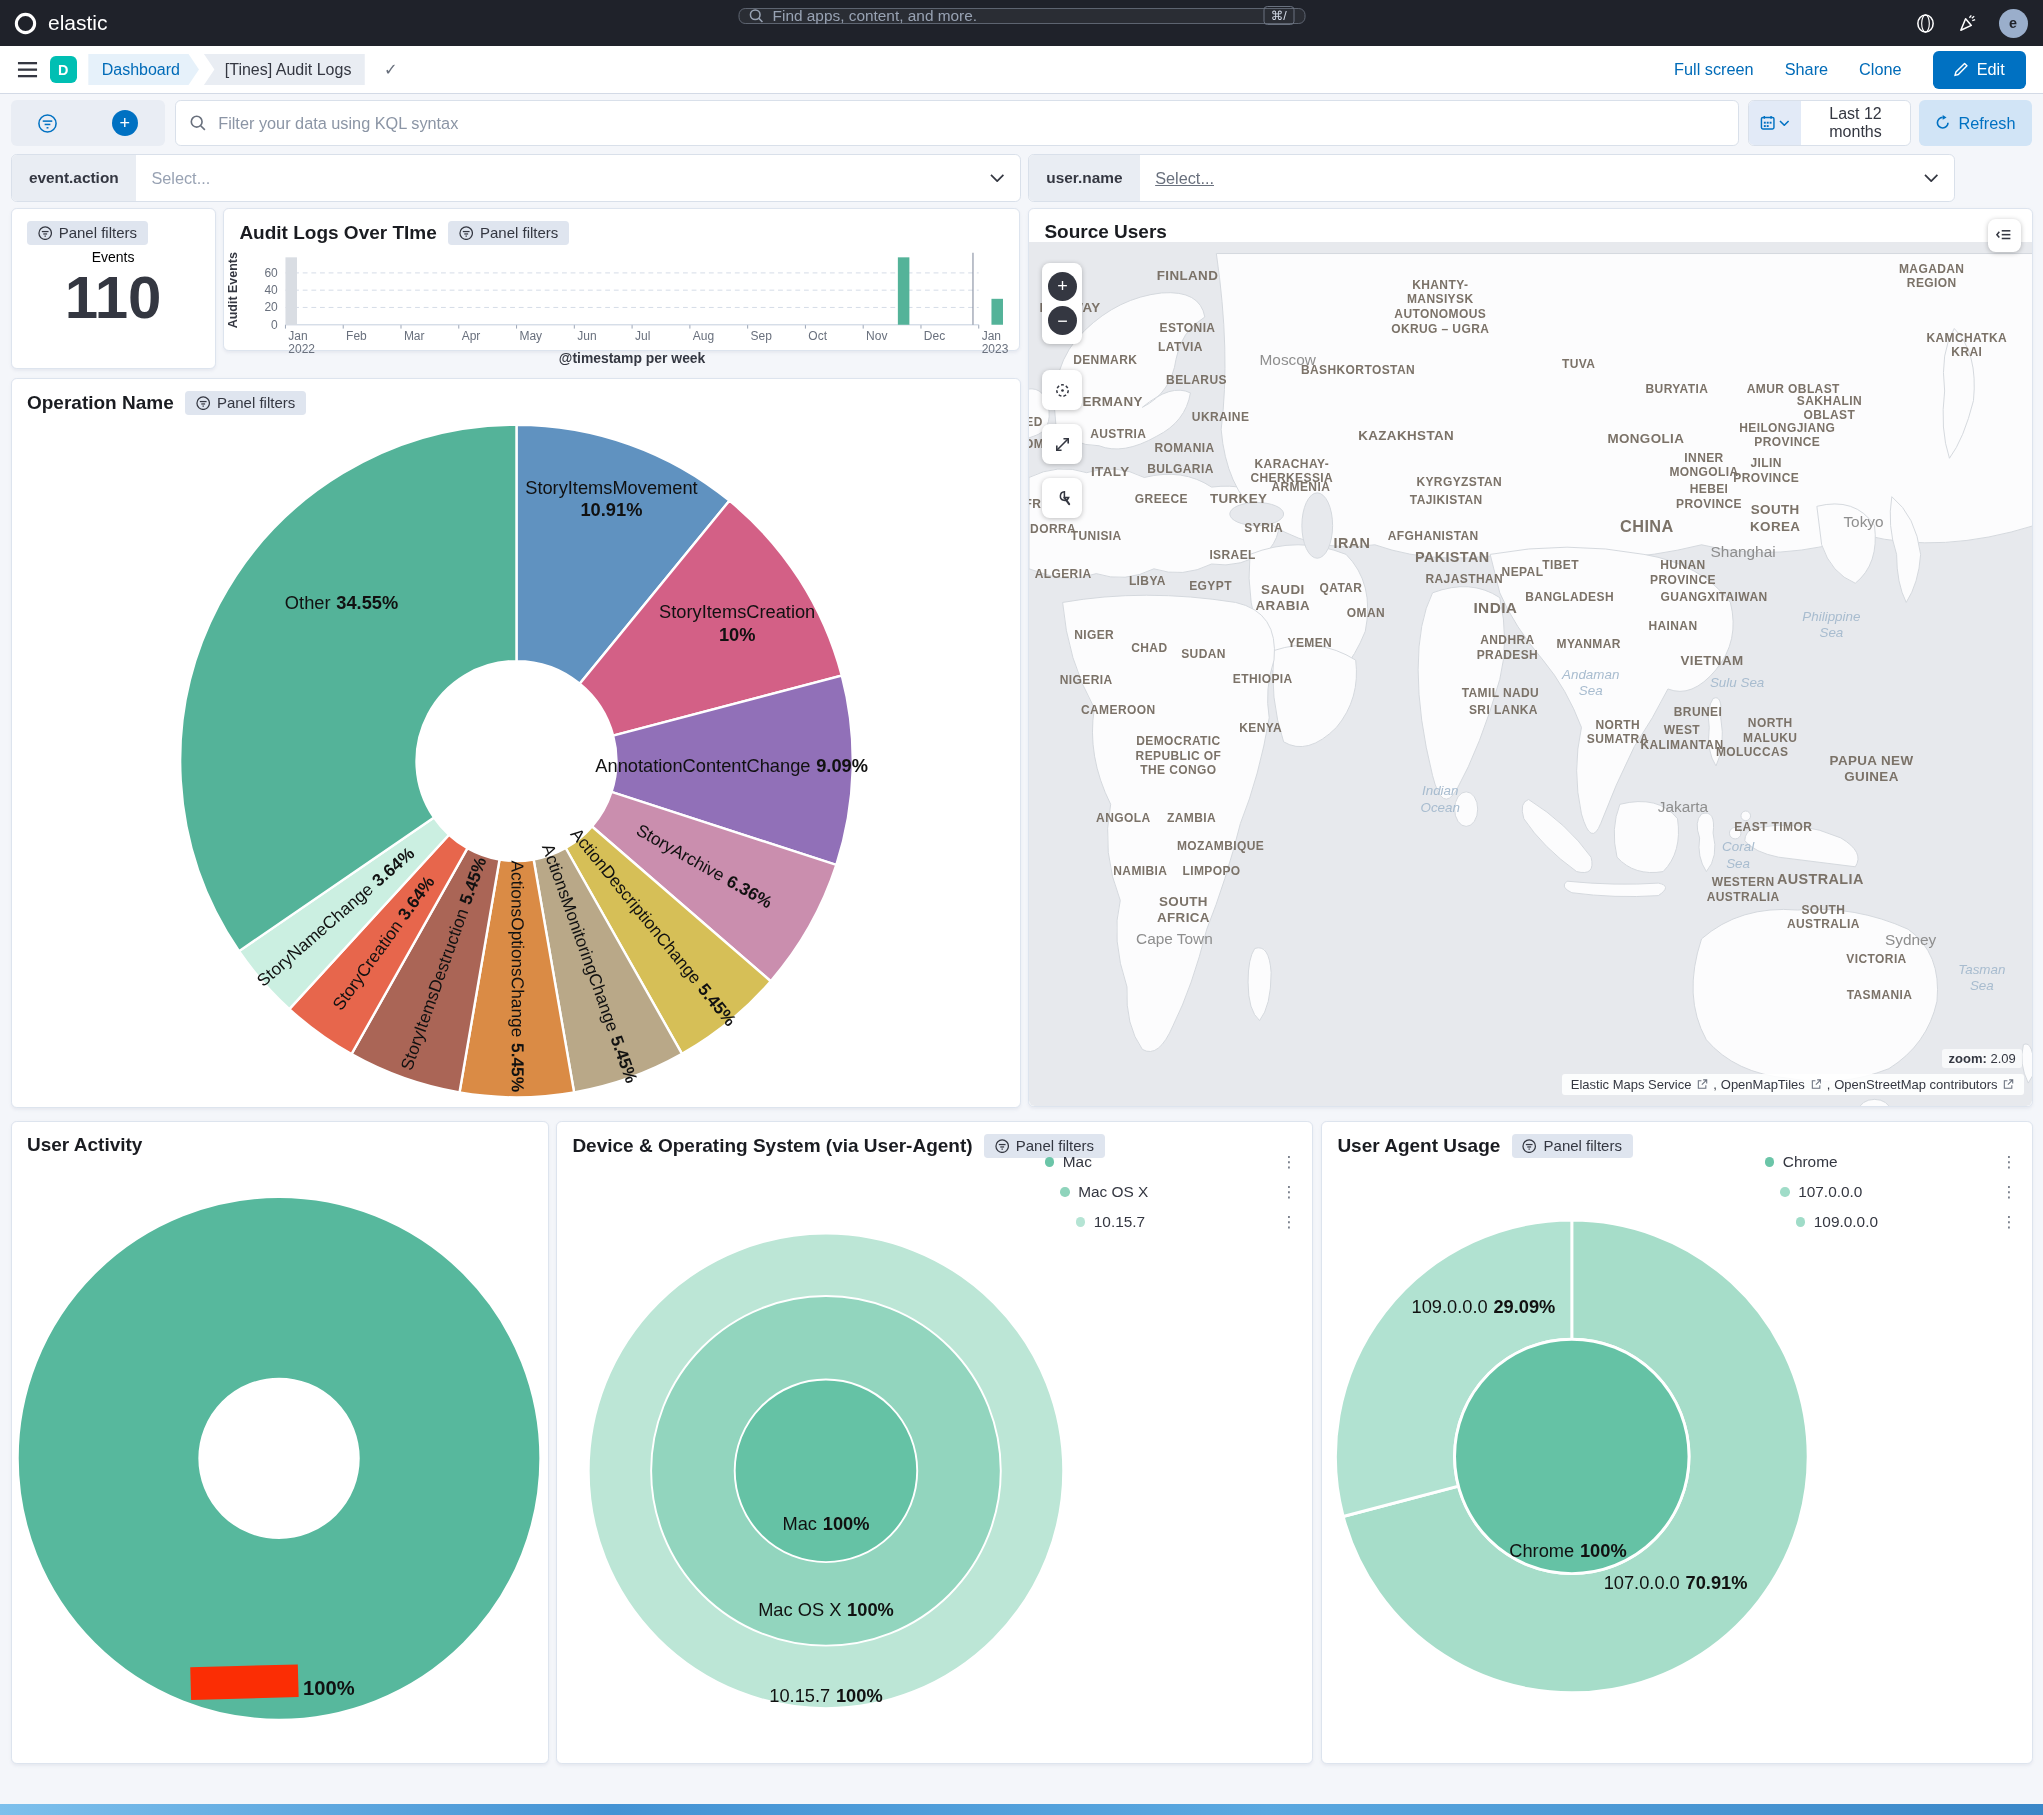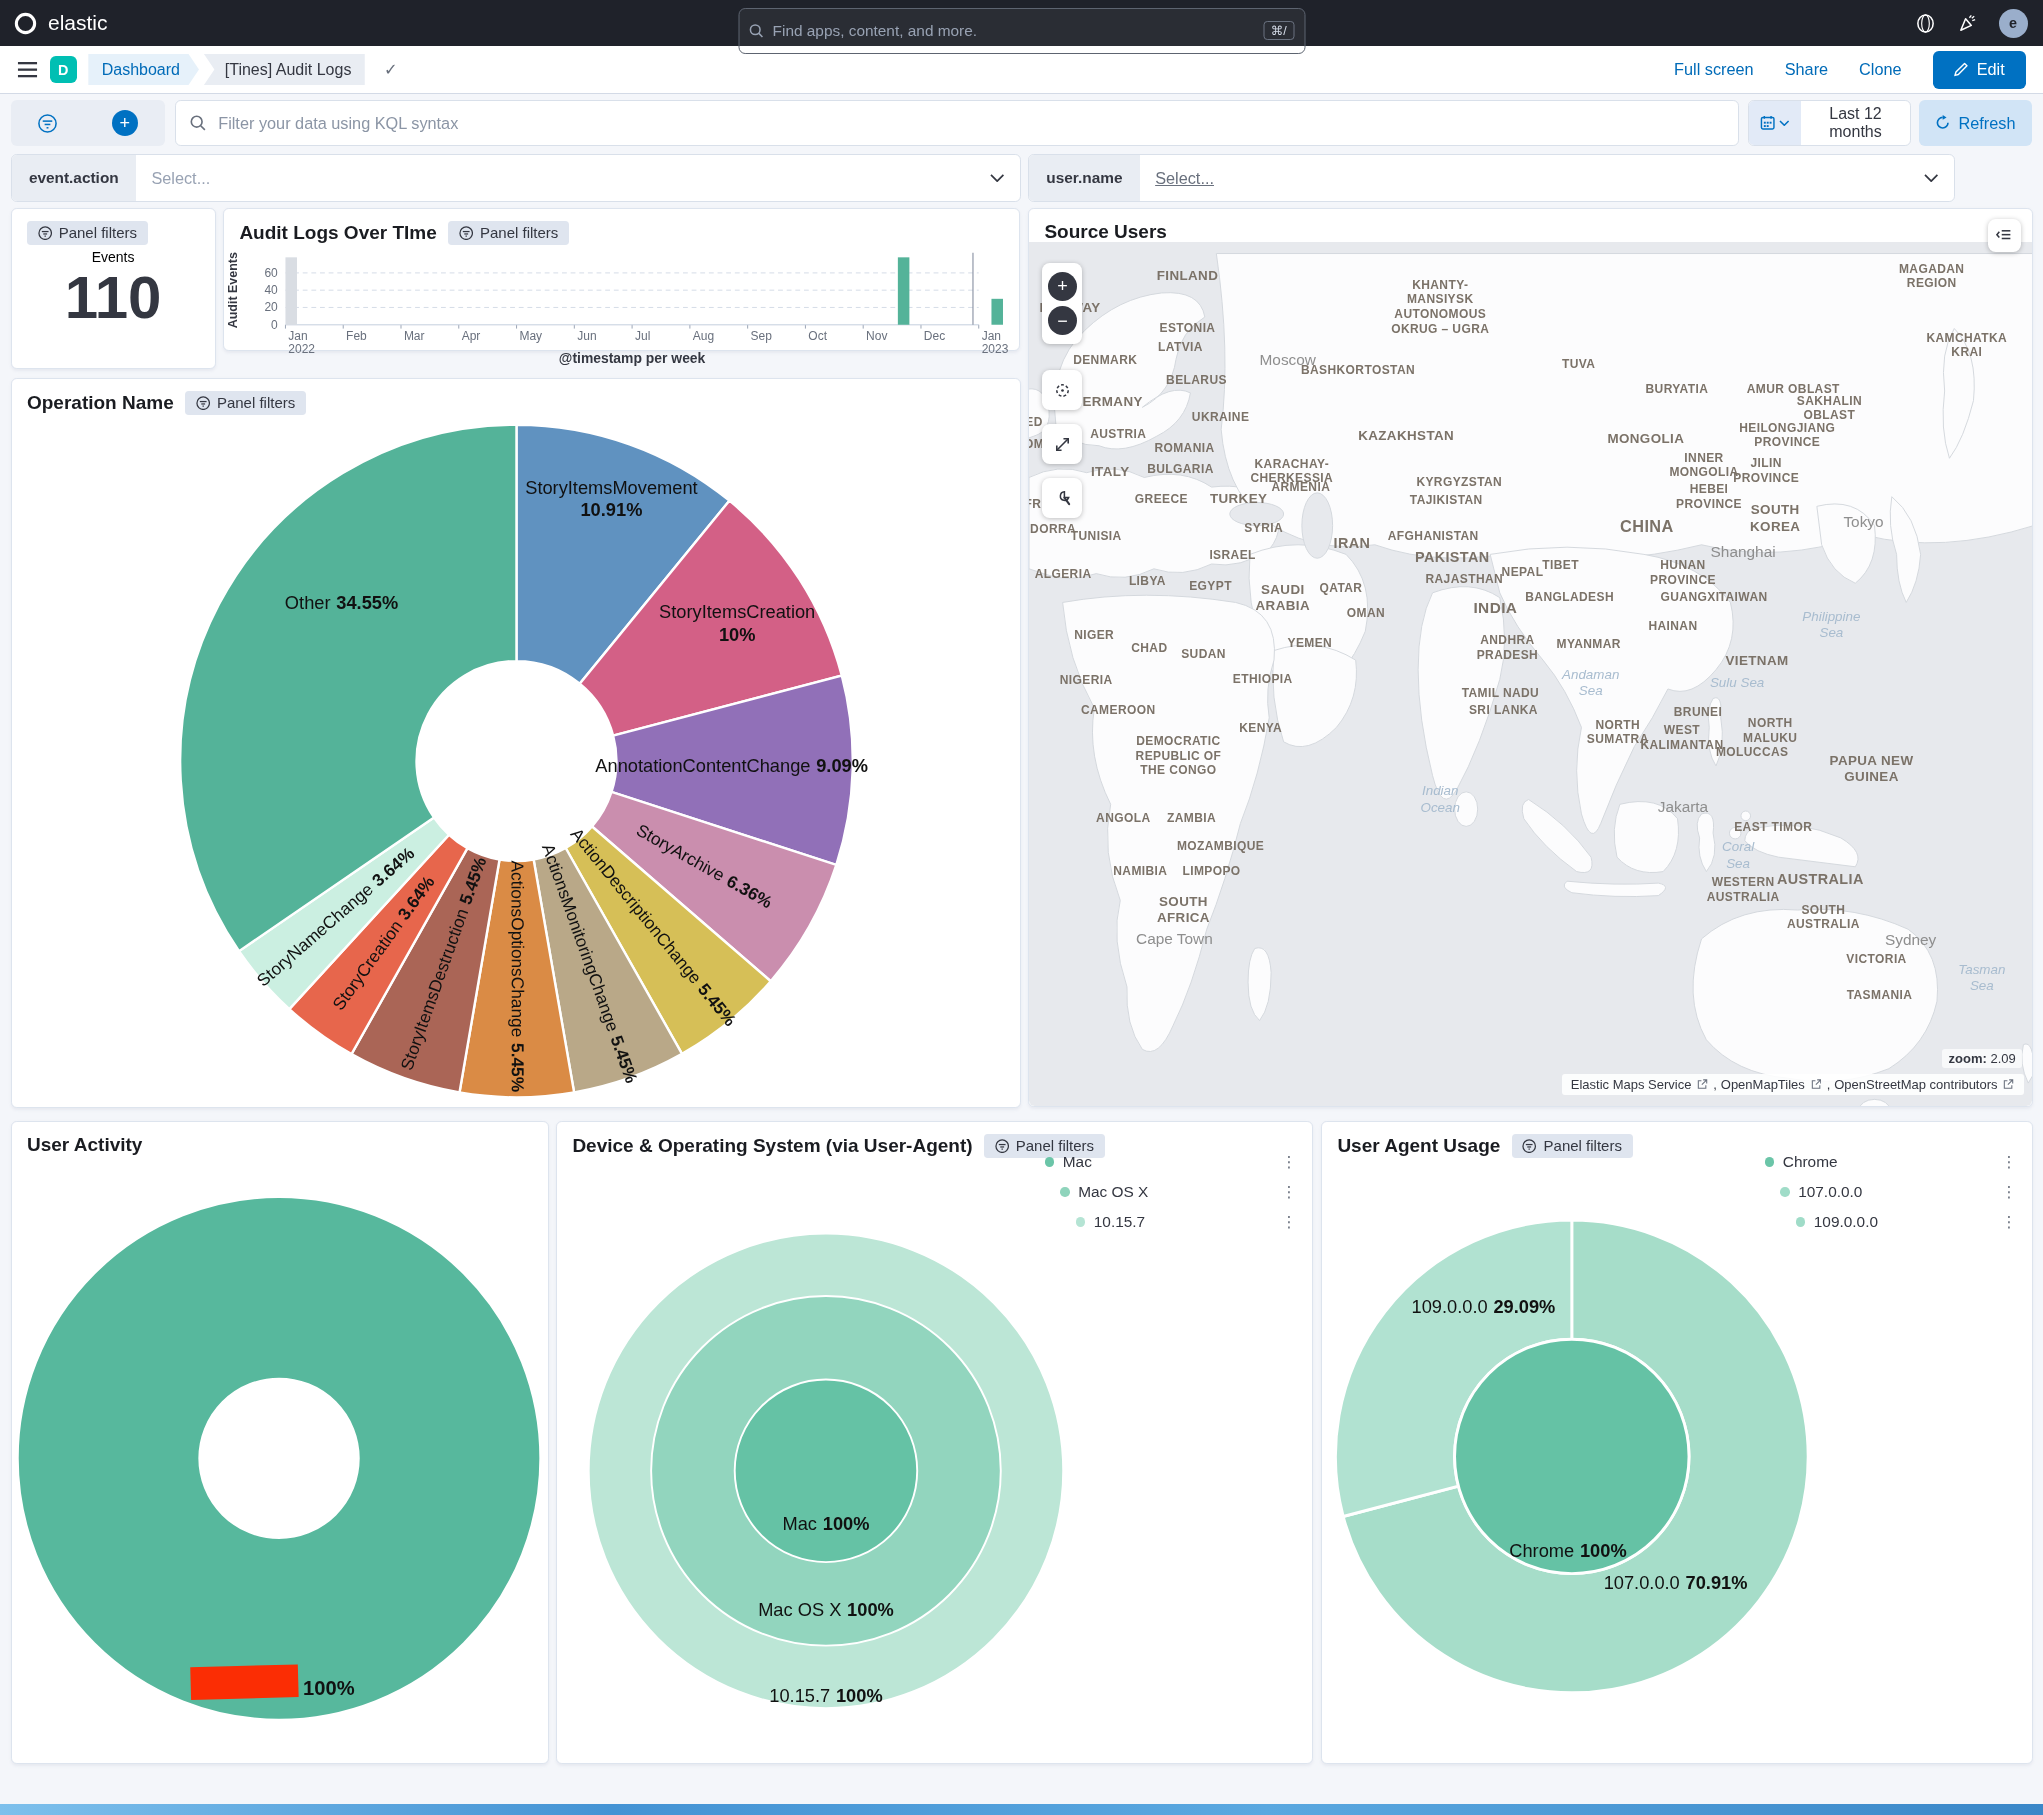--- a/index.html
+++ b/index.html
@@ -2,21 +2,21 @@
 <html><head>
 <meta charset="utf-8">
 <style>
   html,body{margin:0;padding:0;}
   body{width:2043px;height:1816px;position:relative;overflow:hidden;background:#f4f6fa;
        font-family:"Liberation Sans",sans-serif;color:#343741;}
   svg{display:block}
   
   .topbar{position:absolute;left:0;top:0;right:0;height:46px;background:#1f222a;display:flex;align-items:center;z-index:20}
   .brand{display:flex;align-items:center;gap:9.6px;padding-left:13.4px;color:#fff;font-size:21px}
-  .gsearch{position:absolute;left:50%;top:7.7px;transform:translateX(-50%);width:567px;height:46px;
+  .gsearch{position:absolute;left:50%;top:7.7px;transform:translateX(-50%);width:567px;height:16px;
            border:1px solid #5d6470;border-radius:6.7px;background:rgba(255,255,255,.05);
            display:flex;align-items:center;padding:0 9.6px;box-sizing:border-box}
   .gsearch .ph{color:#98a2b3;font-size:15.4px;flex:1;margin-left:8.6px}
   .kbd{border:1px solid #6a7280;border-radius:3.8px;padding:1px 6.7px;font-size:12.5px;color:#d3dae6}
   .top-icons{position:absolute;right:15.4px;top:0;height:46px;display:flex;gap:21px;align-items:center}
   .avatar{width:29px;height:29px;border-radius:50%;background:#9aaecb;color:#1f222a;display:flex;align-items:center;justify-content:center;font-size:14.4px;font-weight:700}
   
   .navrow{position:absolute;left:0;right:0;top:46px;height:48px;background:#fff;border-bottom:1px solid #d3dae6;
           display:flex;align-items:center;justify-content:space-between;padding:0 17.3px;box-sizing:border-box;z-index:19}
   .crumbs{display:flex;align-items:center;gap:11.5px}
@@ -400,21 +400,21 @@
         <div class="mlabel c" style="left: 33.6%; top: 42.9%;">OMAN</div>
         <div class="mlabel c" style="left: 46.5%; top: 42.4%; font-size: 15.4px;">INDIA</div>
         <div class="mlabel c" style="left: 6.5%; top: 45.5%;">NIGER</div>
         <div class="mlabel c" style="left: 12%; top: 47%;">CHAD</div>
         <div class="mlabel c" style="left: 17.4%; top: 47.7%;">SUDAN</div>
         <div class="mlabel c" style="left: 28%; top: 46.4%;">YEMEN</div>
         <div class="mlabel c" style="left: 47.7%; top: 47%;">ANDHRA
 PRADESH</div>
         <div class="mlabel c" style="left: 55.8%; top: 46.5%;">MYANMAR</div>
         <div class="mlabel c" style="left: 64.2%; top: 44.5%;">HAINAN</div>
-        <div class="mlabel c" style="left: 68.1%; top: 48.5%; font-size: 13.4px; margin-left: 45px;">VIETNAM</div>
+        <div class="mlabel c" style="left: 68.1%; top: 48.5%; font-size: 13.4px;">VIETNAM</div>
         <div class="mlabel c" style="left: 5.7%; top: 50.7%;">NIGERIA</div>
         <div class="mlabel c" style="left: 23.3%; top: 50.6%;">ETHIOPIA</div>
         <div class="mlabel s" style="left: 56%; top: 51%;">Andaman
 Sea</div>
         <div class="mlabel s" style="left: 70.6%; top: 51%;">Sulu Sea</div>
         <div class="mlabel c" style="left: 47%; top: 52.2%;">TAMIL NADU</div>
         <div class="mlabel c" style="left: 47.3%; top: 54.2%;">SRI LANKA</div>
         <div class="mlabel c" style="left: 8.9%; top: 54.2%;">CAMEROON</div>
         <div class="mlabel c" style="left: 23.1%; top: 56.3%;">KENYA</div>
         <div class="mlabel c" style="left: 66.7%; top: 54.4%;">BRUNEI</div>

